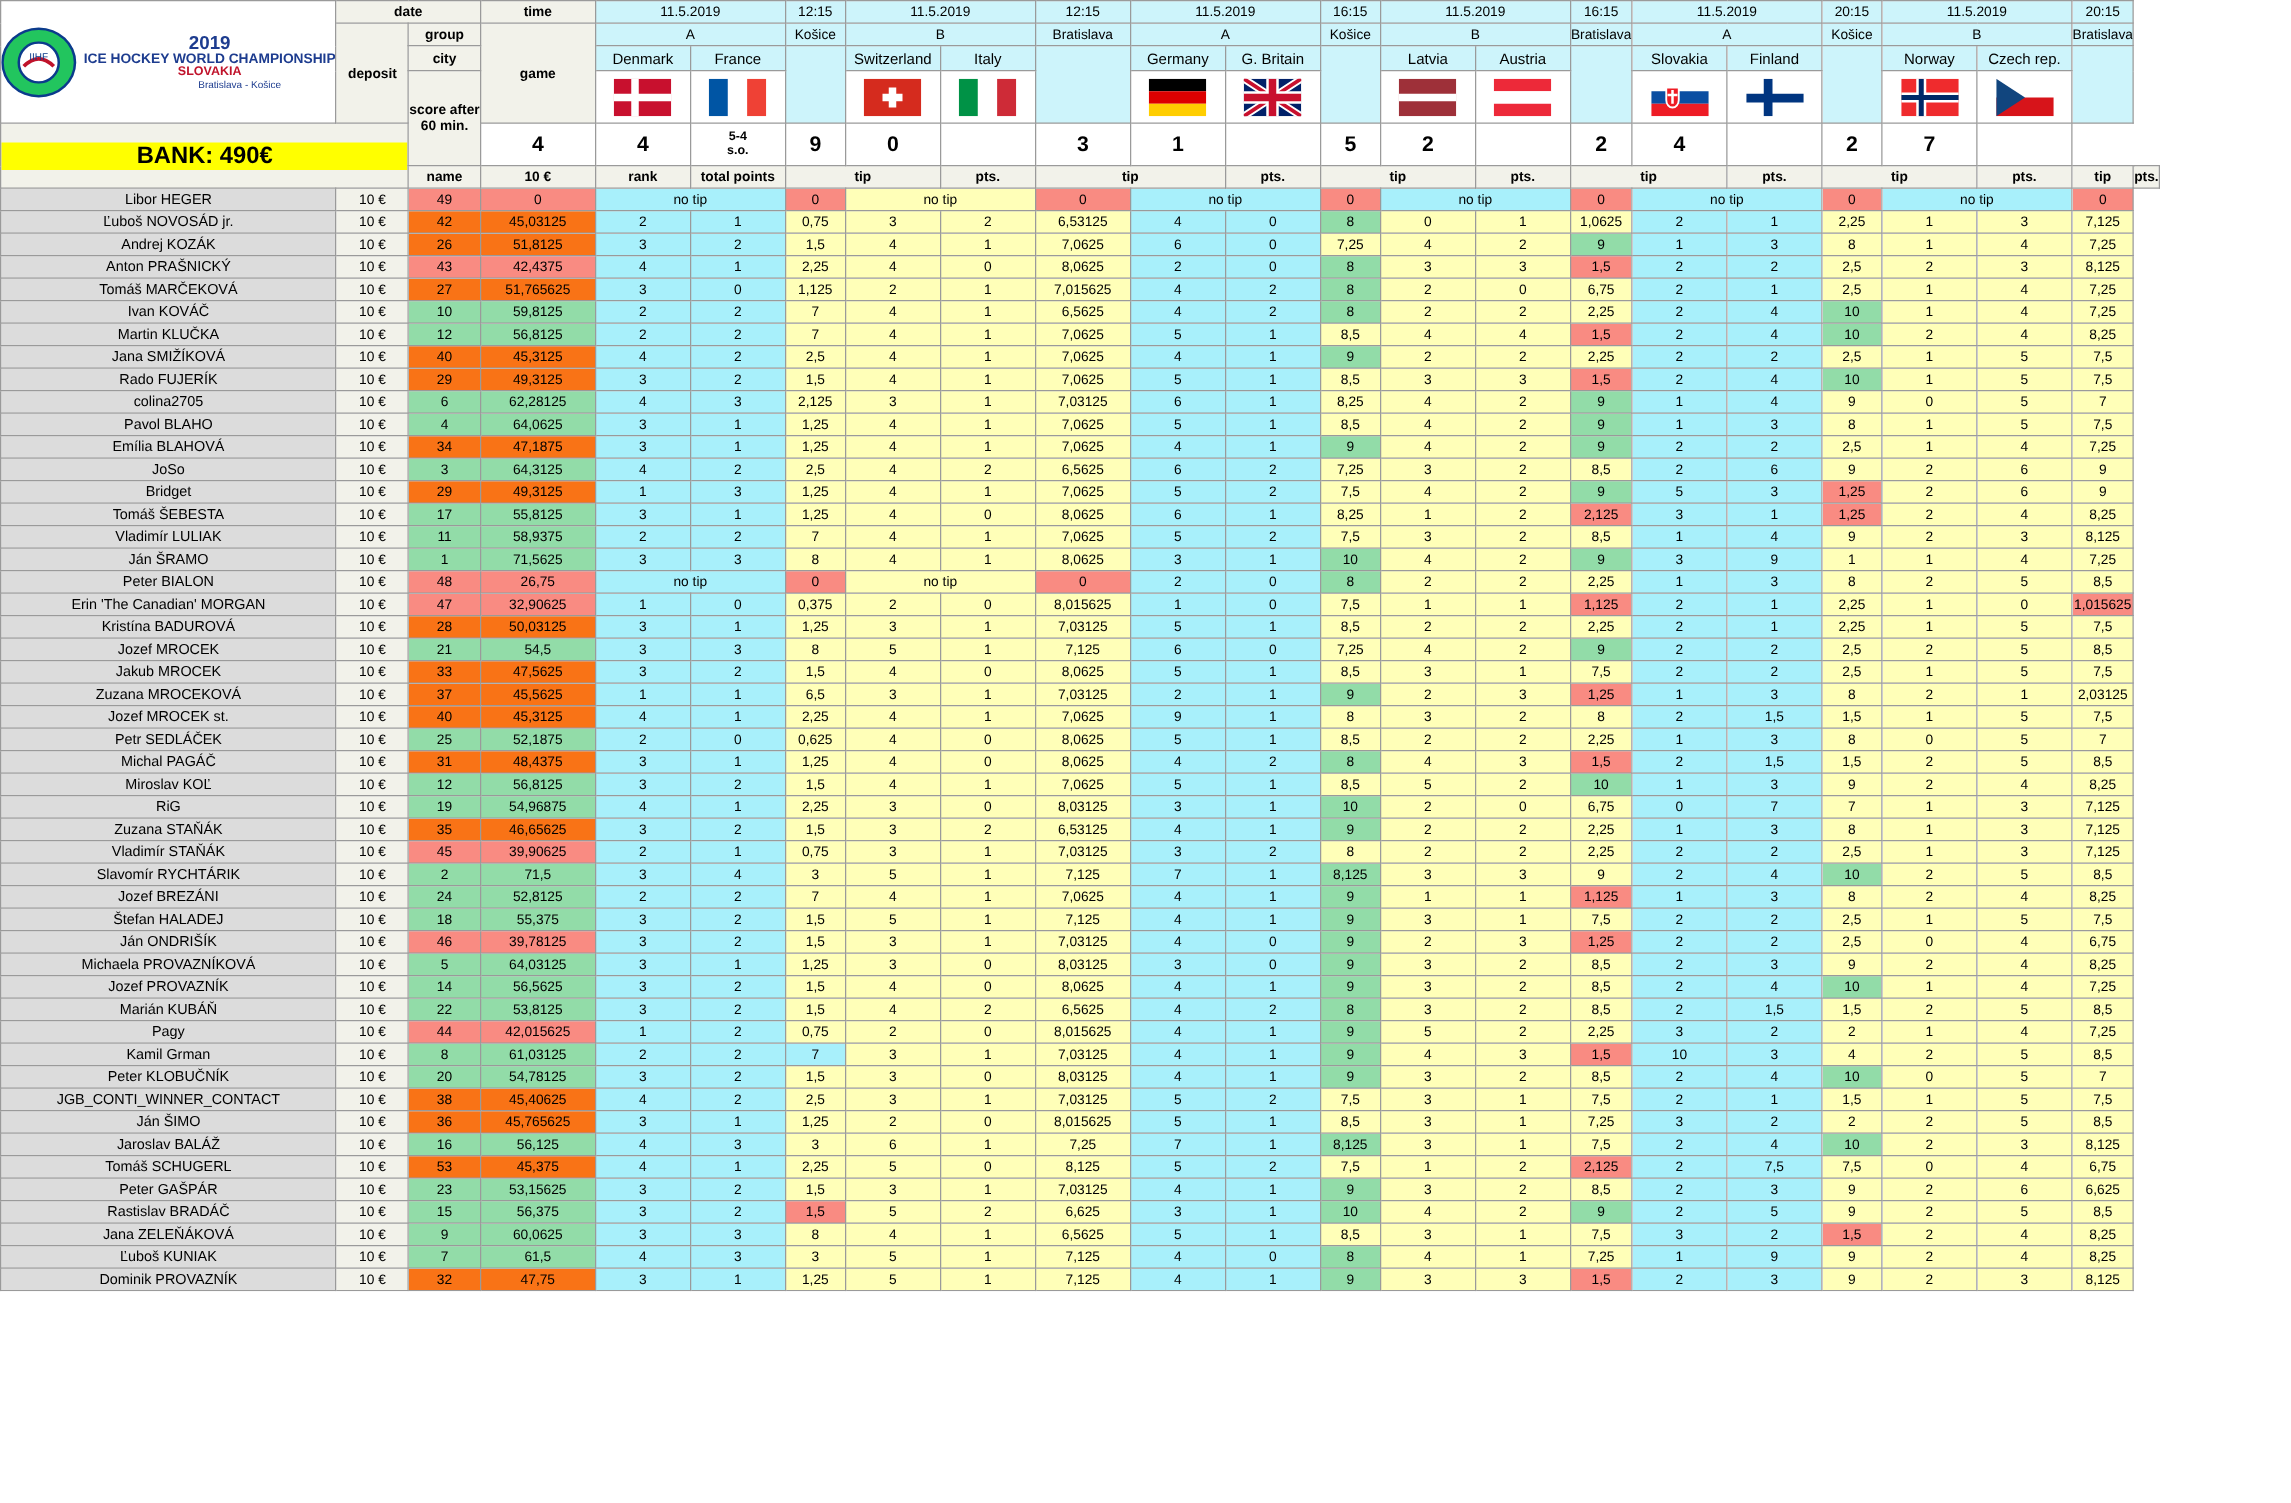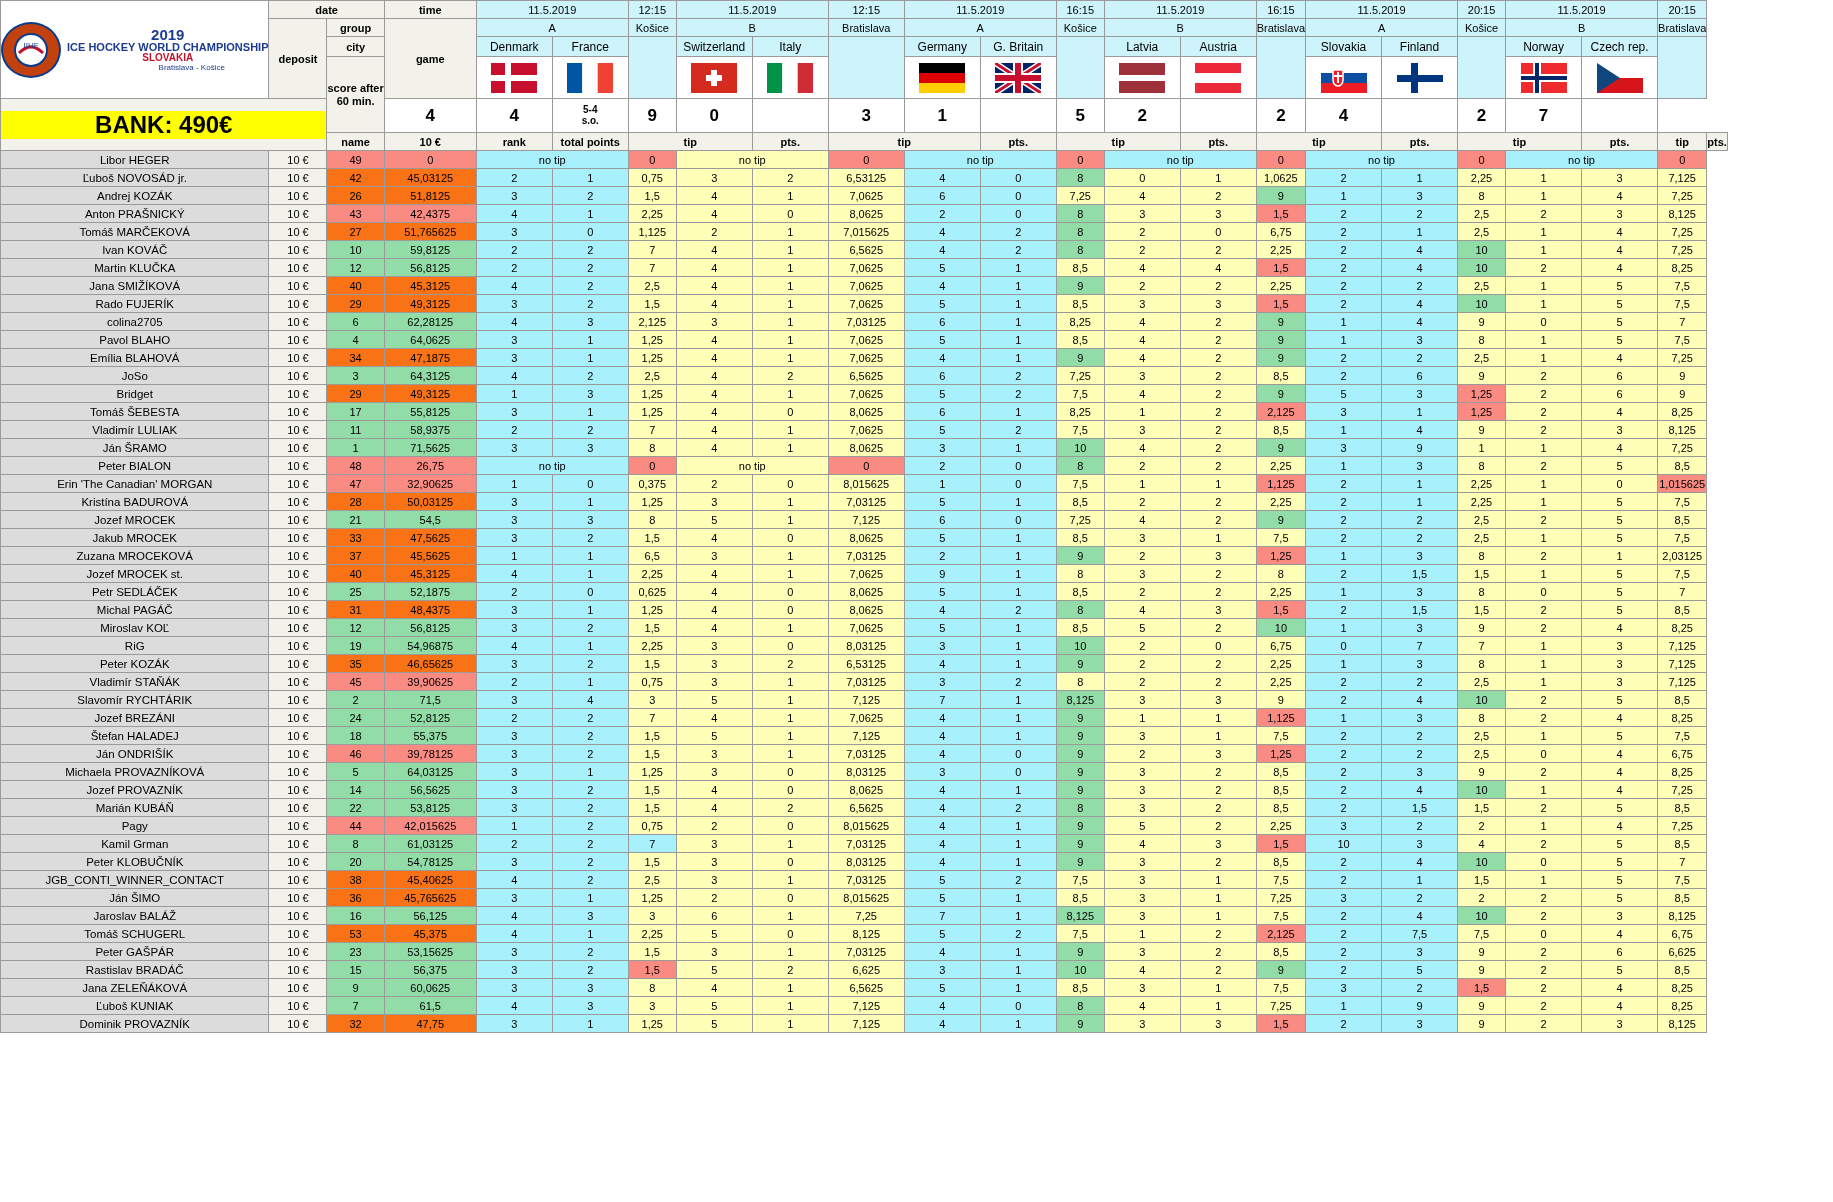--- a/index.html
+++ b/index.html
@@ -7,33 +7,33 @@
   #sheet{width:1833px;}
   table{border-collapse:collapse;table-layout:fixed;}
   td,th{border:1px solid #9a9a9a;padding:0;text-align:center;vertical-align:middle;font-weight:normal;white-space:nowrap;overflow:hidden;}
   .hdr{background:#f2f2ea;font-weight:bold;}
   .date{background:#cdf4fb;font-size:11px;}
   .team{background:#cdf4fb;font-weight:normal;font-size:12px;}
   .score{font-weight:bold;font-size:17px;background:#fff;}
   .scoresml{font-weight:bold;font-size:10px;background:#fff;line-height:1.05;}
   .name{background:#dcdcdc;text-align:center;font-size:11.5px;}
   .dep{background:#f2f2ea;}
-  .bank{background:#ffff00;font-weight:bold;font-size:24px;text-align:center;}
+  .bank{background:#ffff00;font-weight:bold;font-size:19px;text-align:center;}
   .logobox{background:#fff;}
   .redc{background:#f98b82;}
   .orgc{background:#f97316;}
   .grnc{background:#92dca8;}
   .yelc{background:#ffffb8;}
   .cyanc{background:#a8f0fb;}
   .whc{background:#ffffff;}
   .ptsred{background:#f98b82;}
   .flagwrap{display:flex;align-items:center;justify-content:center;height:40px;}
   .logo{display:flex;flex-direction:column;align-items:center;justify-content:center;height:100%;}
   .logorow{display:flex;align-items:center;gap:6px;}
-  .iihf-circle{width:56px;height:52px;border-radius:50%;background:#c2410c;border:2px solid #0b3b8c;display:flex;align-items:center;justify-content:center;flex-direction:column;}
+  .iihf-circle{width:56px;height:52px;border-radius:50%;background:#22c55e;border:2px solid #0b3b8c;display:flex;align-items:center;justify-content:center;flex-direction:column;}
   .ttl-year{color:#1d3c8f;font-weight:bold;font-size:15px;line-height:1;}
   .ttl-1{color:#1d3c8f;font-weight:bold;font-size:11px;line-height:1.05;}
   .ttl-2{color:#c0132b;font-weight:bold;font-size:10px;line-height:1.05;}
   .ttl-3{color:#1d3c8f;font-size:8px;line-height:1.05;margin-left:48px;}
 </style>
 </head>
 <body>
 
 <div id="sheet">
 <table id="tbl">
@@ -950,21 +950,21 @@
           <td class="yelc">0</td>
           <td class="yelc">6,75</td>
           <td class="cyanc">0</td>
           <td class="cyanc">7</td>
           <td class="yelc">7</td>
           <td class="yelc">1</td>
           <td class="yelc">3</td>
           <td class="yelc">7,125</td>
         </tr>
         <tr style="height:18px">
-          <td class="name">Peter KOZÁK</td>
+          <td class="name">Zuzana STAŇÁK</td>
           <td class="dep">10 €</td>
           <td class="orgc">35</td>
           <td class="orgc">46,65625</td>
           <td class="cyanc">3</td>
           <td class="cyanc">2</td>
           <td class="yelc">1,5</td>
           <td class="yelc">3</td>
           <td class="yelc">2</td>
           <td class="yelc">6,53125</td>
           <td class="cyanc">4</td>

